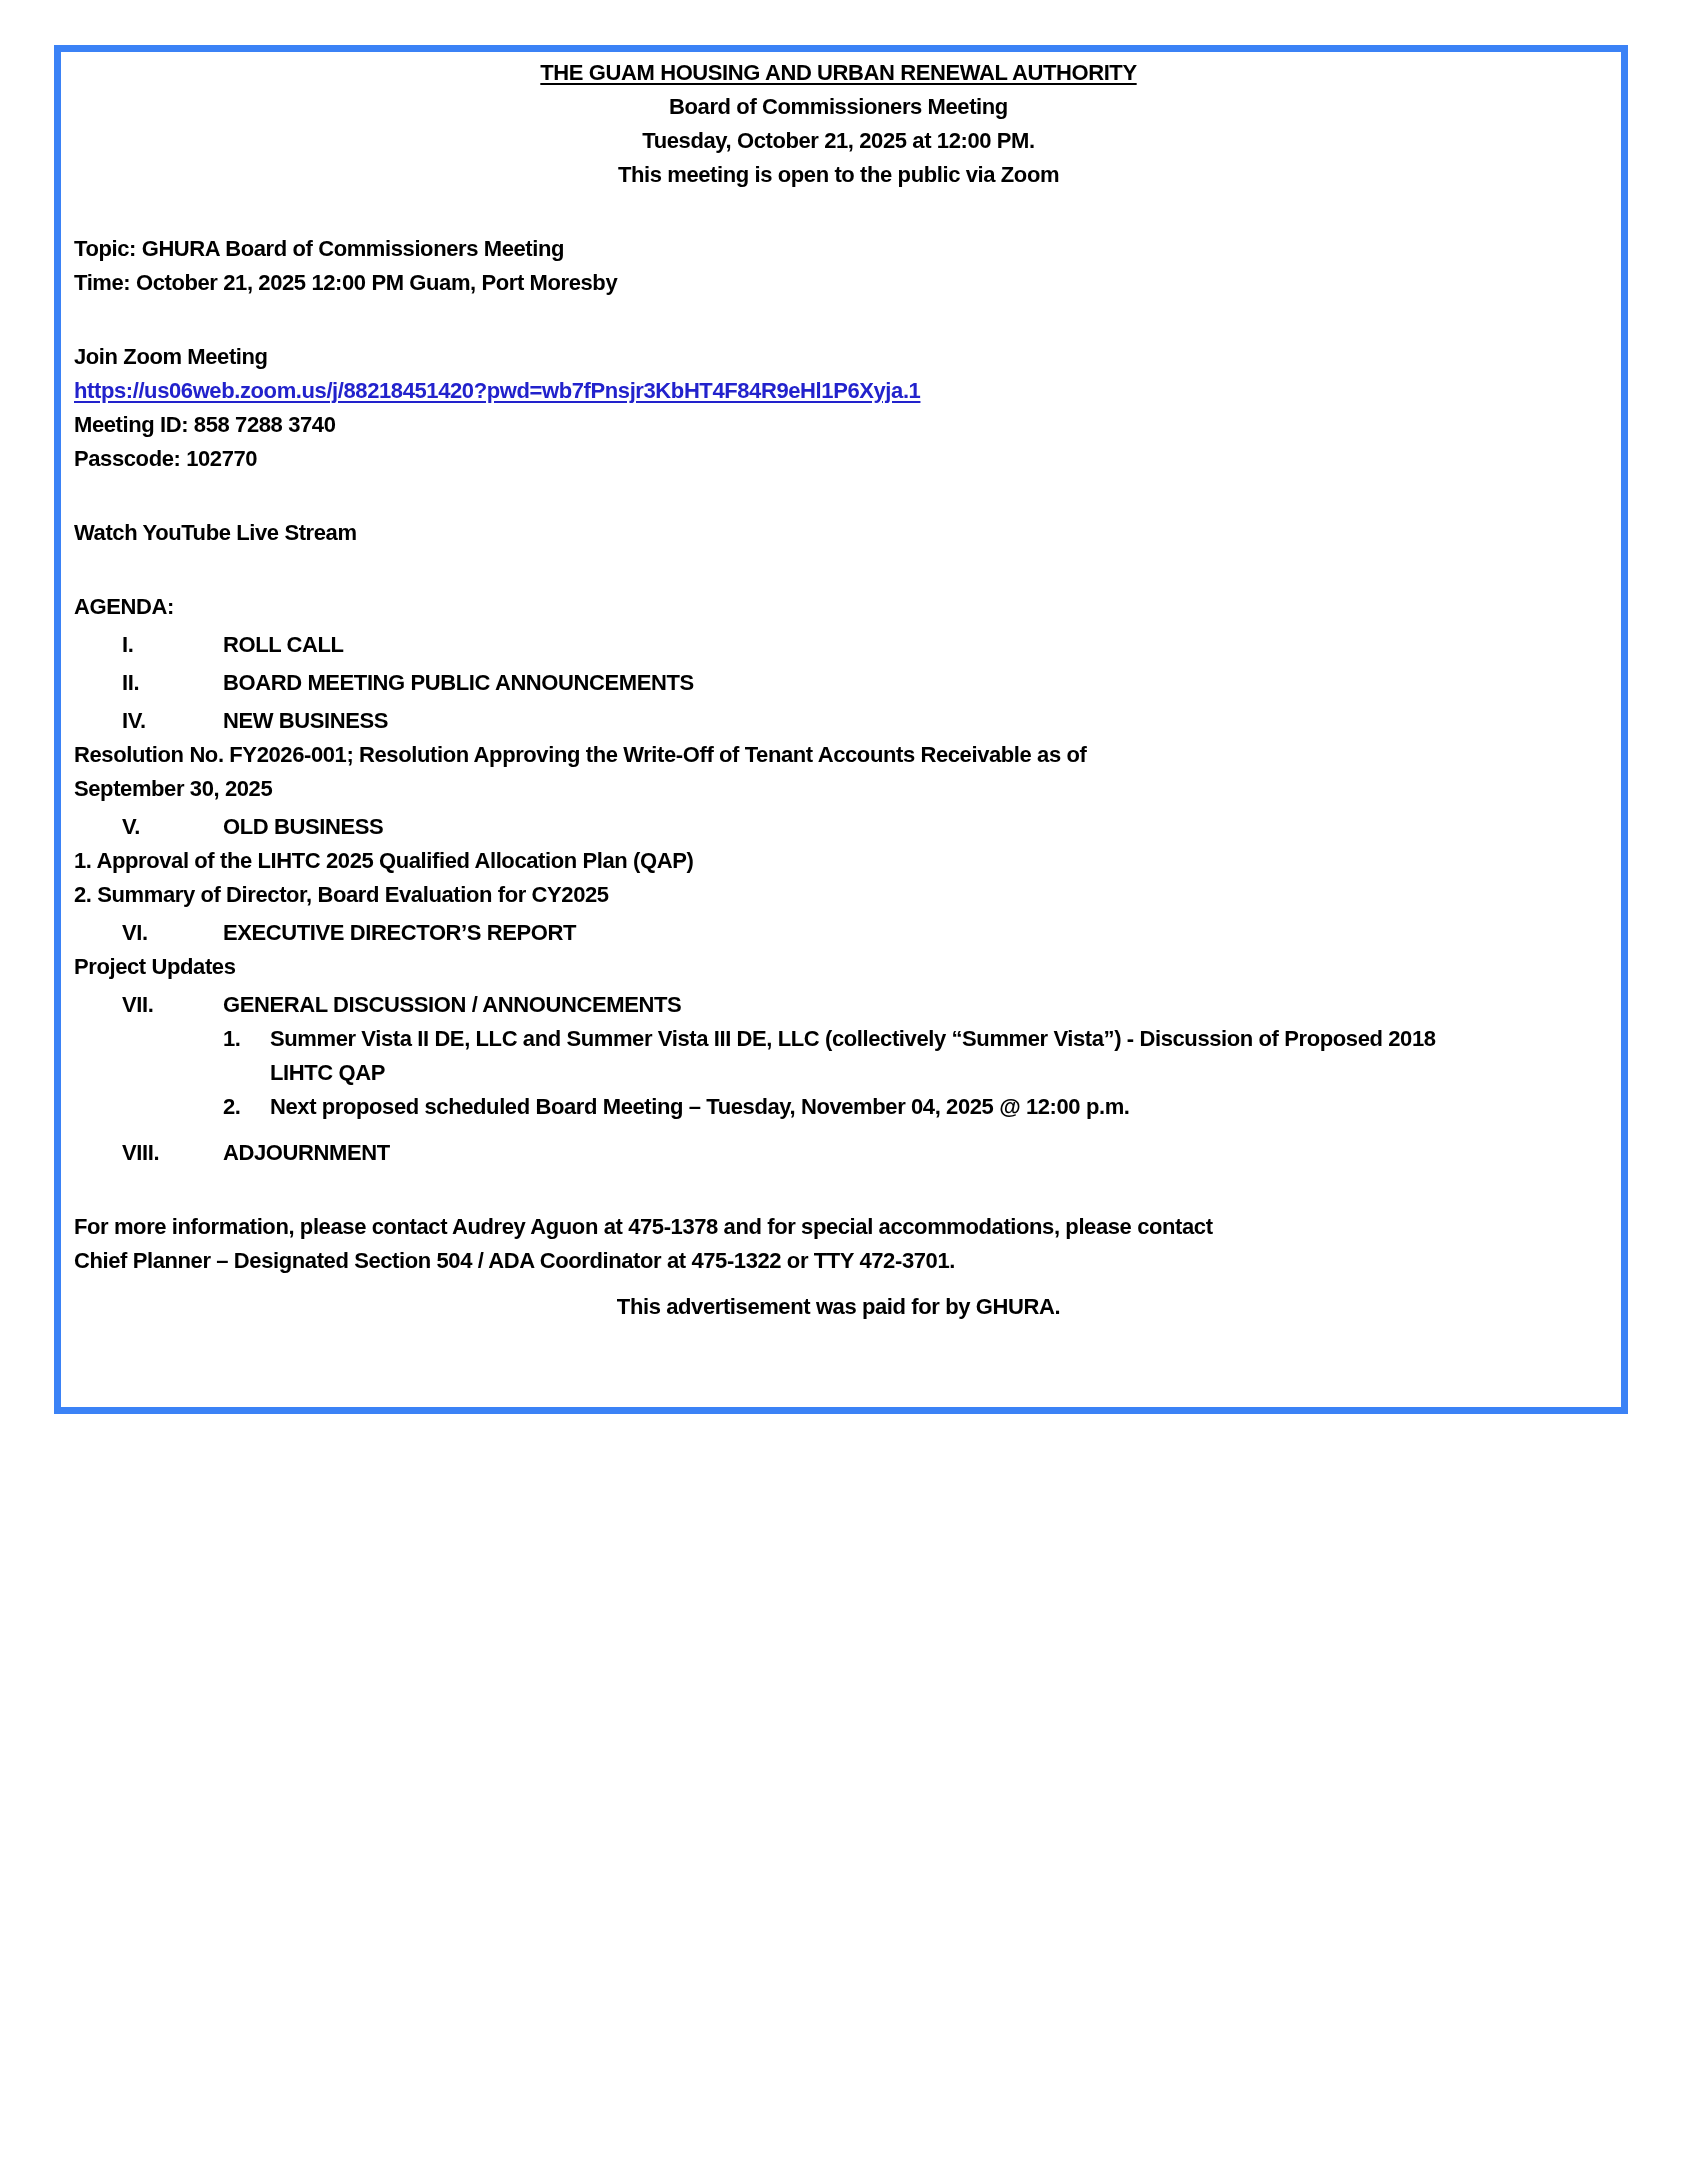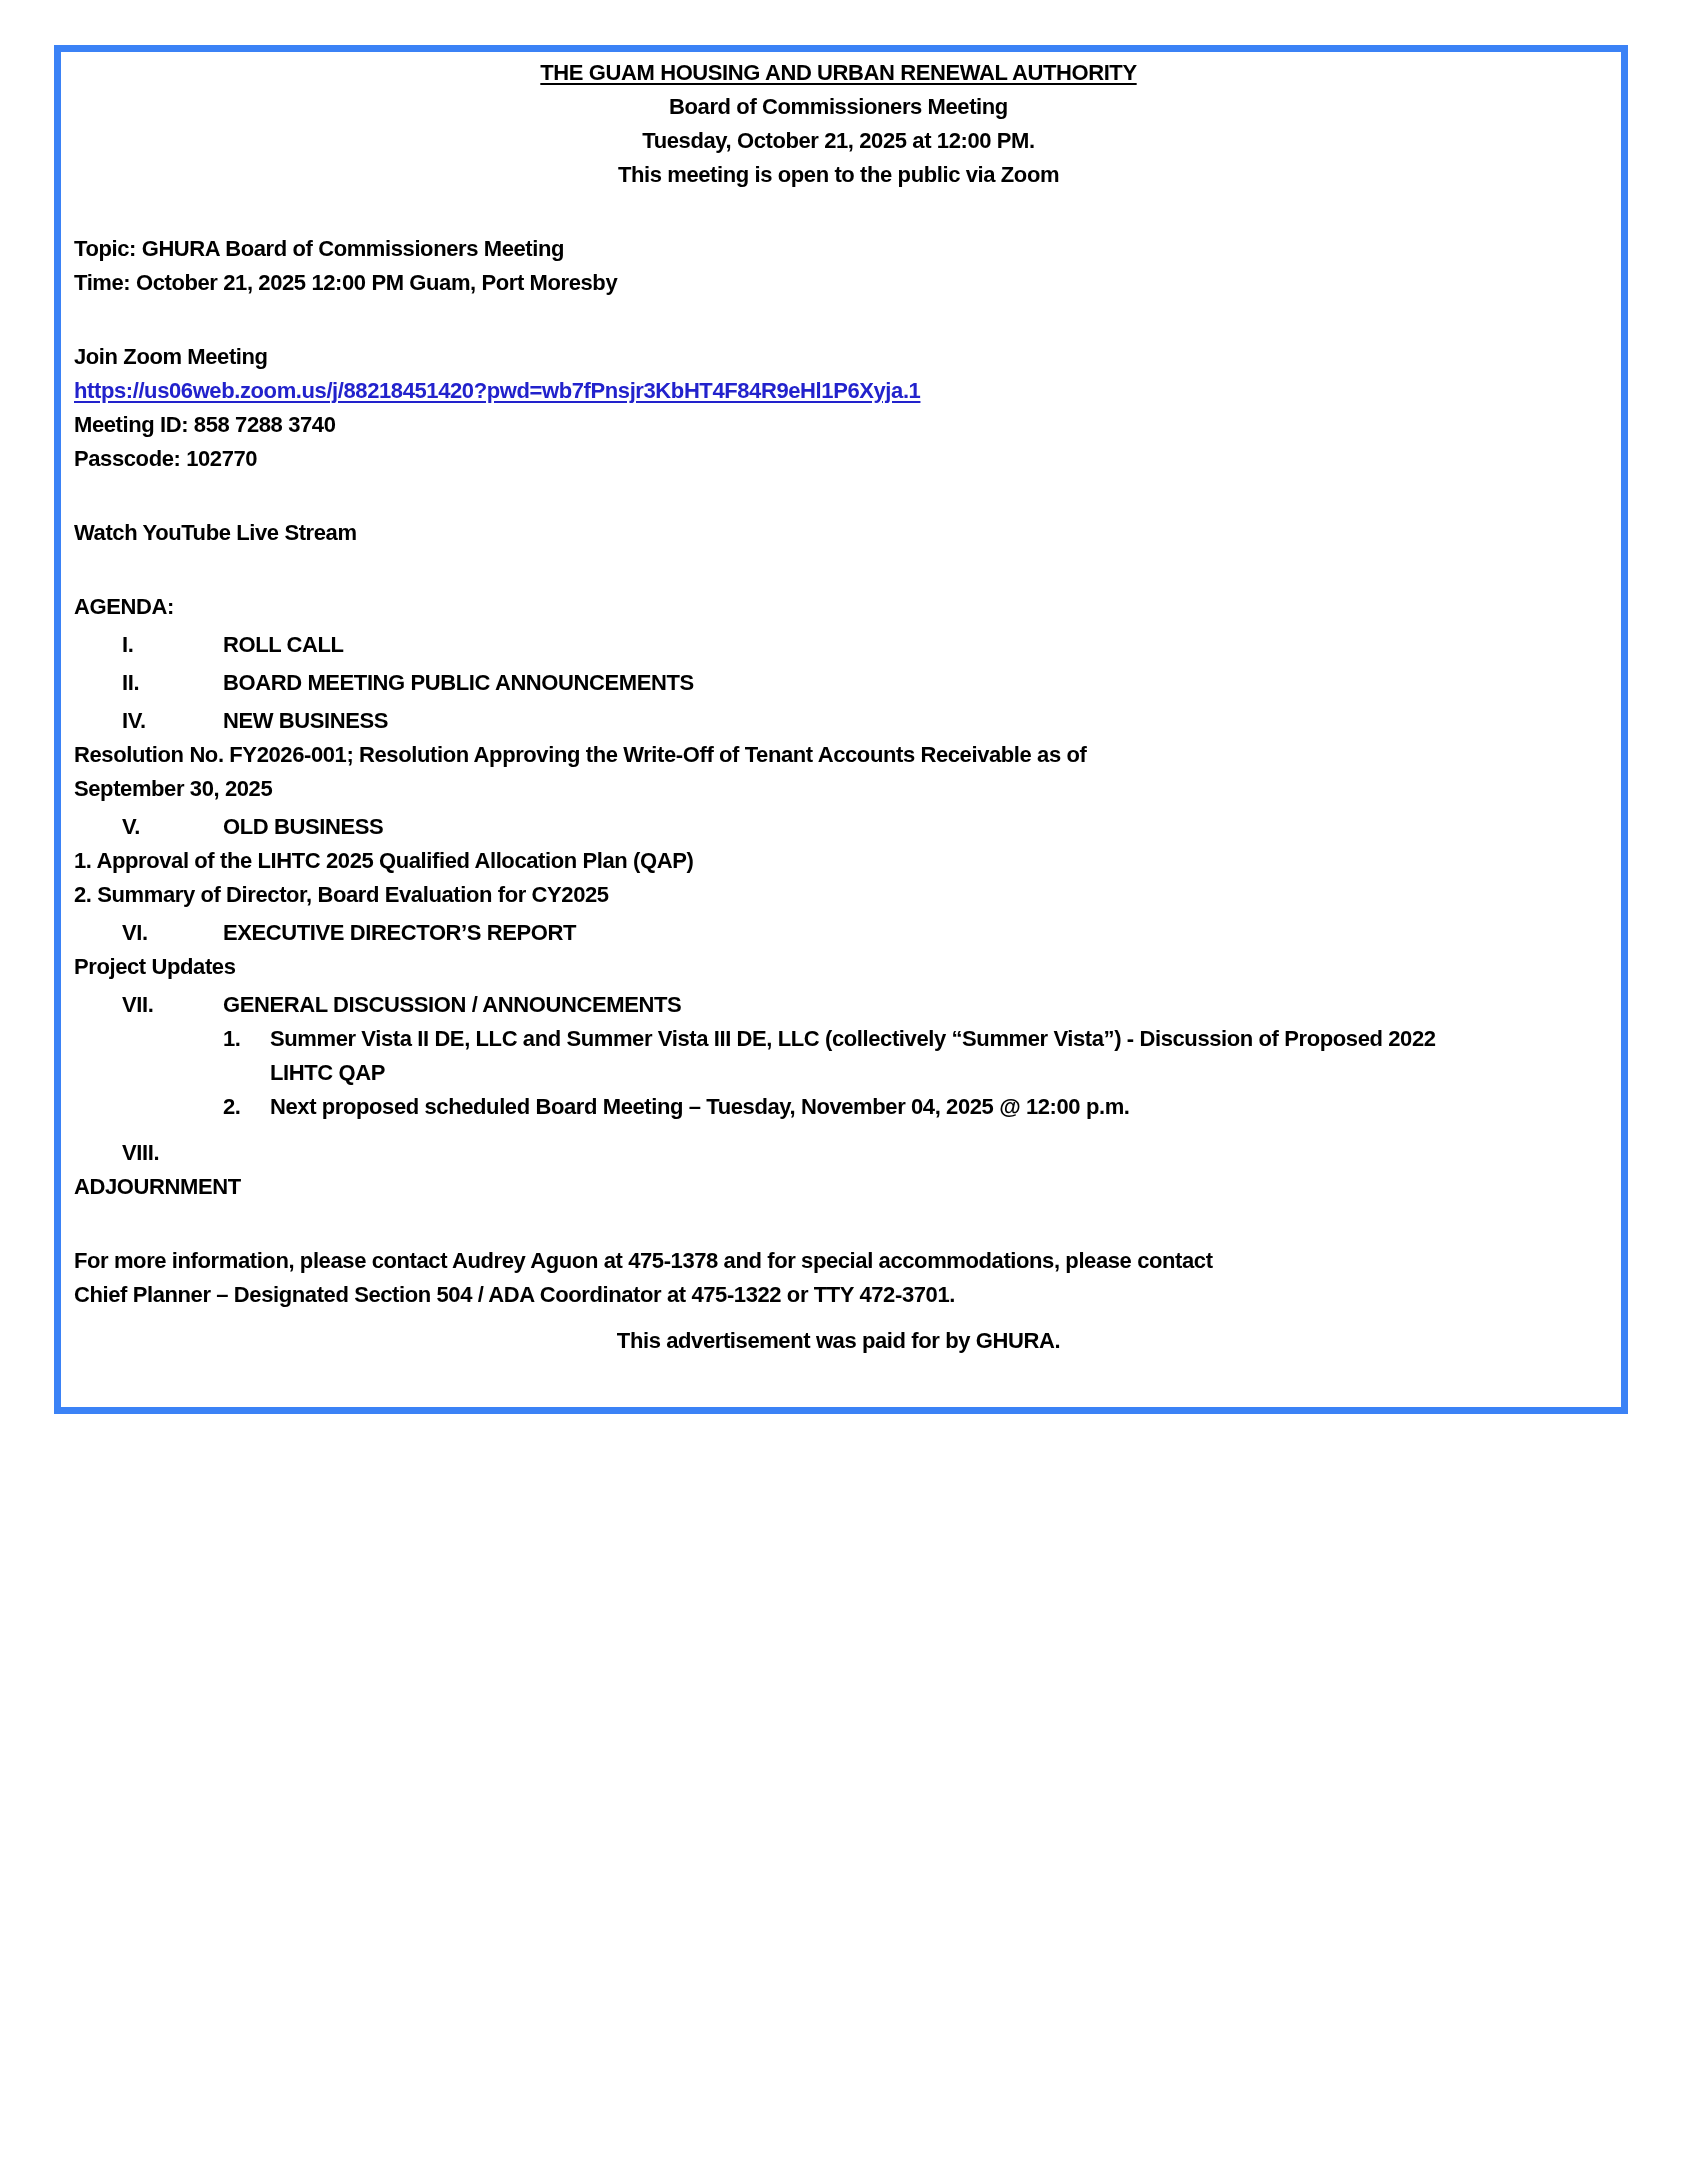--- a/index.html
+++ b/index.html
@@ -37,21 +37,21 @@
   }
   a.link { display: inline-block; }
   .block-link { display: block; width: fit-content; }
   .agenda-item { display: flex; margin-top: 4px; }
   .agenda-item .numeral { flex: none; width: 149px; padding-left: 48px; }
   .agenda-item .agenda-text { flex: 1; }
   .agenda-sub { }
   .num-item { display: flex; margin-left: 149px; }
   .num-item .subnum { flex: none; width: 47px; }
   .num-item .subtext { flex: 1; }
-  .adjournment-item { margin-top: 12px; flex-direction: column; }
+  .adjournment-item { margin-top: 12px; }
   .closing { margin-top: 12px; }
 </style>
 </head>
 <body>
 
 <div class="notice-box">
 
   <div class="center">
     <div class="underline">THE GUAM HOUSING AND URBAN RENEWAL AUTHORITY</div>
     <div>Board of Commissioners Meeting</div>
@@ -110,21 +110,21 @@
   </div>
   <div class="agenda-sub">Project Updates</div>
 
   <div class="agenda-item">
     <span class="numeral">VII.</span>
     <span class="agenda-text">GENERAL DISCUSSION / ANNOUNCEMENTS</span>
   </div>
   <div class="num-item">
     <span class="subnum">1.</span>
     <span class="subtext">
-      <div>Summer Vista II DE, LLC and Summer Vista III DE, LLC (collectively “Summer Vista”) - Discussion of Proposed 2022</div>
+      <div>Summer Vista II DE, LLC and Summer Vista III DE, LLC (collectively “Summer Vista”) - Discussion of Proposed 2018</div>
       <div>LIHTC QAP</div>
     </span>
   </div>
   <div class="num-item">
     <span class="subnum">2.</span>
     <span class="subtext">Next proposed scheduled Board Meeting – Tuesday, November 04, 2025 @ 12:00 p.m.</span>
   </div>
 
   <div class="agenda-item adjournment-item">
     <span class="numeral">VIII.</span>

